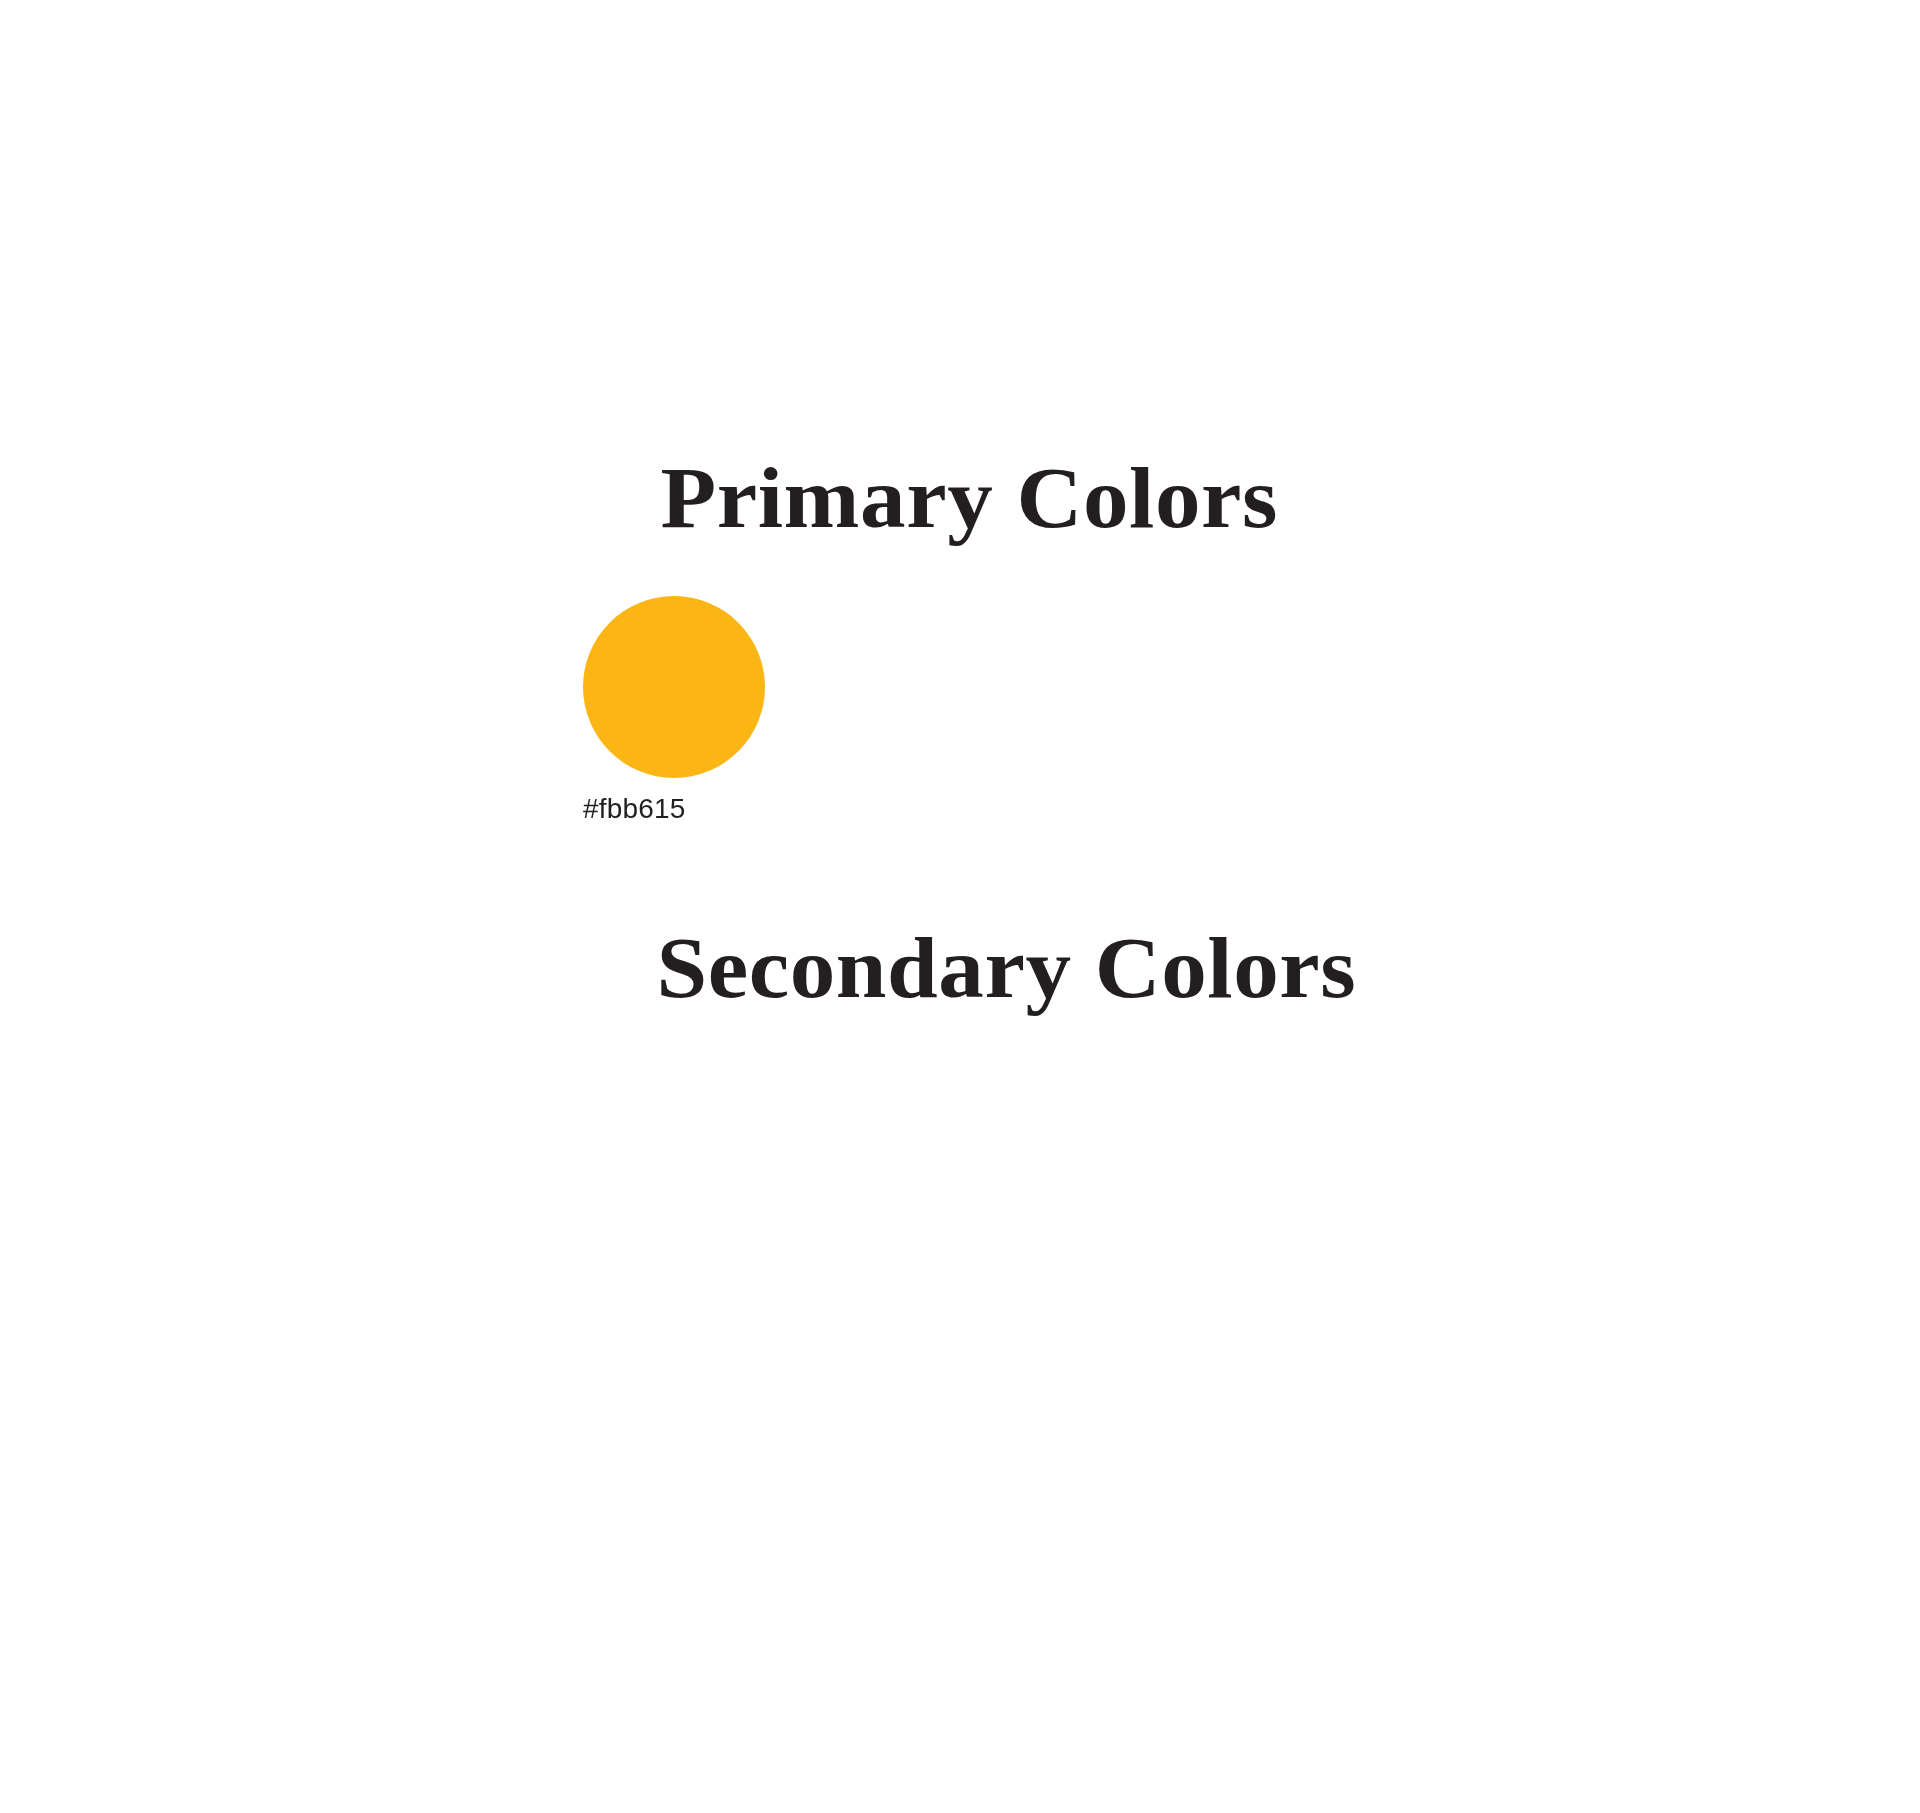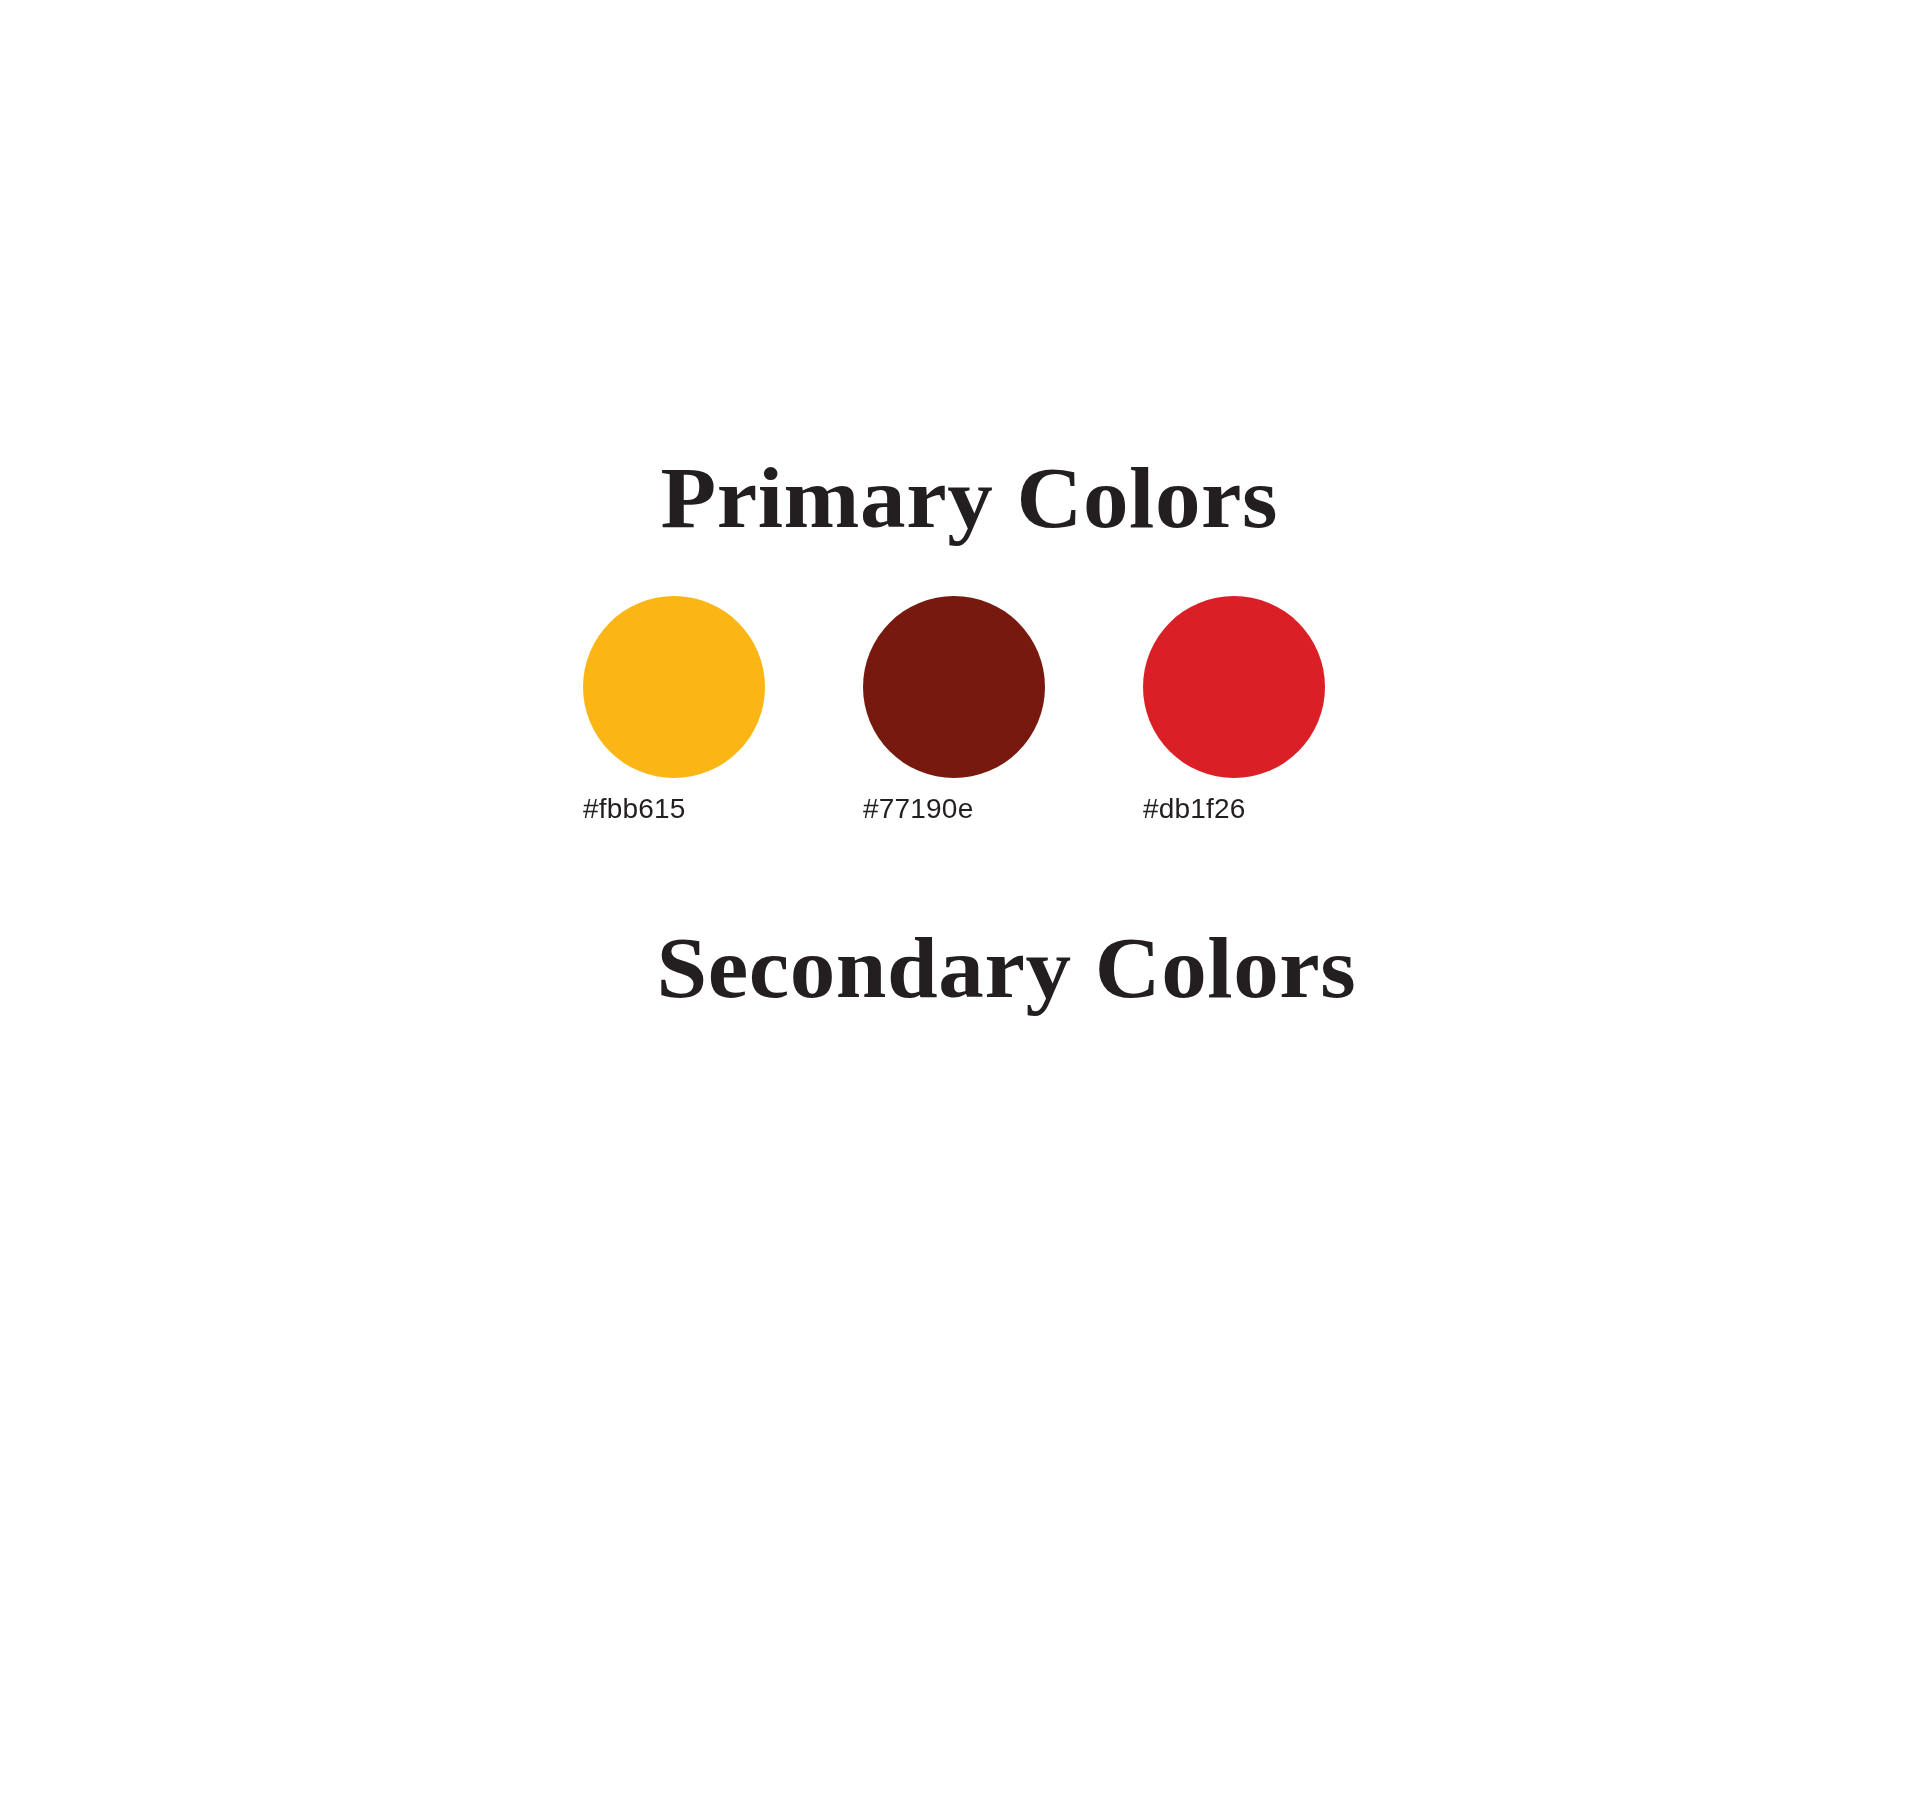--- a/index.html
+++ b/index.html
@@ -102,29 +102,21 @@
 
     <h2 class="section-heading">Primary Colors</h2>
 
     <div class="swatch-row">
 
       <div class="swatch swatch-0">
         <span class="swatch-dot" style="background:#fbb615;"></span>
         <span class="swatch-label">#fbb615</span>
       </div>
 
-      <div class="swatch swatch-1">
-        <span class="swatch-dot" style="background:#77190e;"></span>
-        <span class="swatch-label">#77190e</span>
-      </div>
 
-      <div class="swatch swatch-2">
-        <span class="swatch-dot" style="background:#db1f26;"></span>
-        <span class="swatch-label">#db1f26</span>
-      </div>
 
     </div>
   </section>
 
   <section class="palette-section" id="section-secondary">
 
     <h2 class="section-heading">Secondary Colors</h2>
 
   </section>
 

